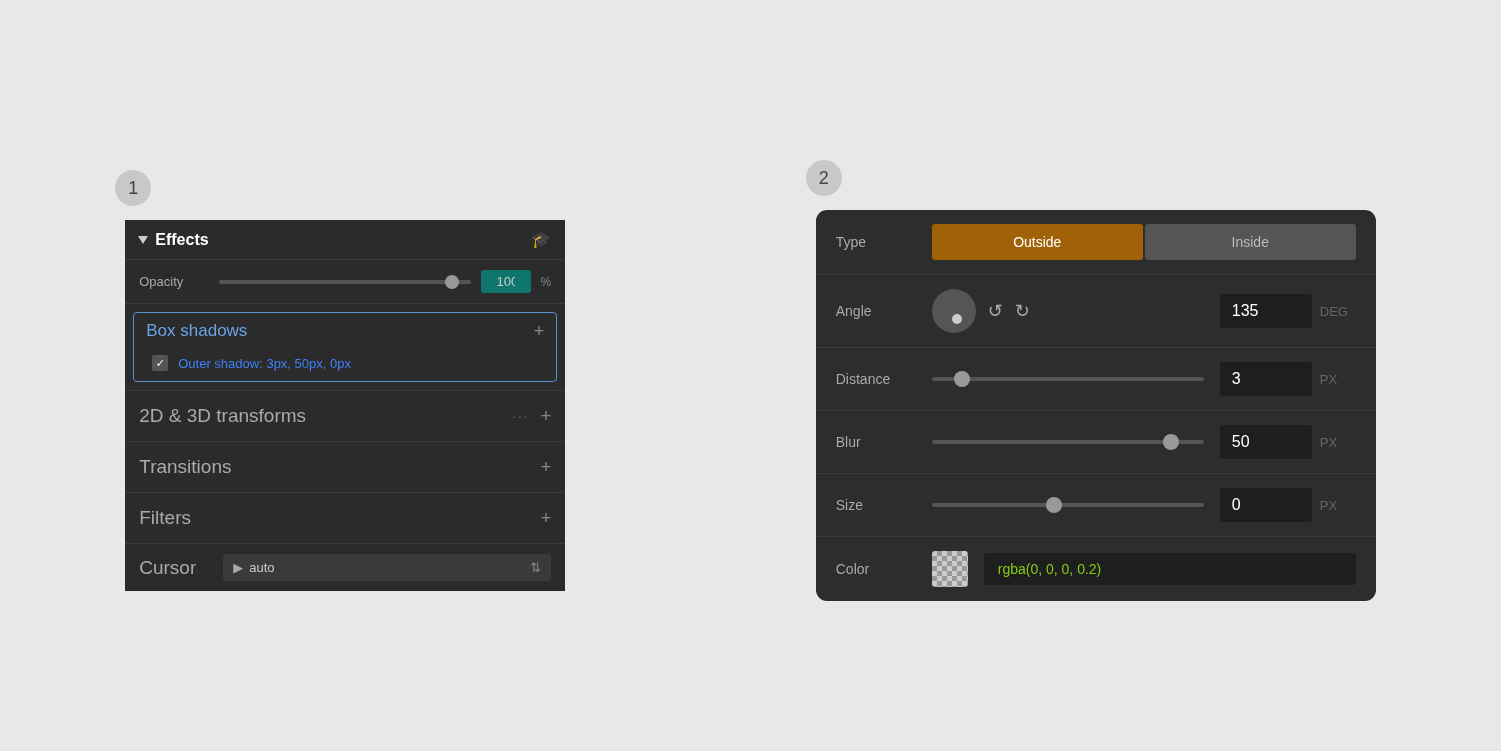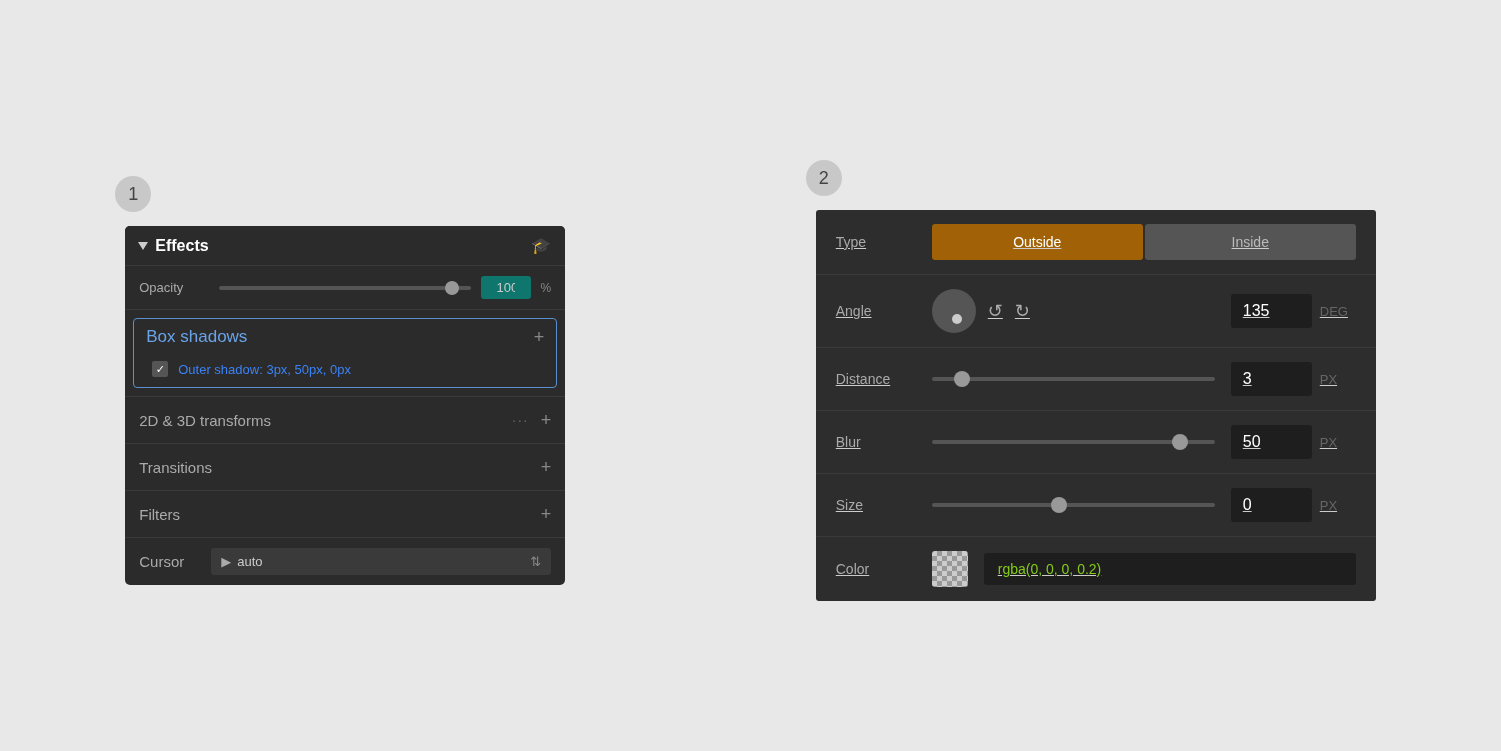--- a/index.html
+++ b/index.html
@@ -40,21 +40,21 @@
 
     .badge-2 {
       top: -50px;
       left: -10px;
     }
 
     
     .panel1 {
       background: #2b2b2b;
       width: 440px;
-      border-radius: 5px;
+      border-radius: 0;
       overflow: hidden;
       color: #ccc;
       font-size: 13px;
     }
 
     .panel1-header {
       display: flex;
       align-items: center;
       justify-content: space-between;
       padding: 10px 14px;
@@ -198,21 +198,21 @@
     .section-row {
       display: flex;
       align-items: center;
       justify-content: space-between;
       padding: 14px 14px;
       border-top: 1px solid #3a3a3a;
     }
 
     .section-label {
       color: #aaa;
-      font-size: 15px;
+      font-size: 19px;
     }
 
     .section-actions {
       display: flex;
       align-items: center;
       gap: 12px;
     }
 
     .dots-icon {
       color: #666;
@@ -239,25 +239,24 @@
       display: flex;
       align-items: center;
       justify-content: space-between;
       font-size: 13px;
     }
 
     
     .panel2 {
       background: #2d2d2d;
       width: 560px;
-      border-radius: 3px;
+      border-radius: 11px;
       overflow: hidden;
       color: #ccc;
       font-size: 13px;
-      text-decoration: underline;
     }
 
     
     .type-row {
       display: flex;
       align-items: center;
       padding: 14px 20px;
       gap: 16px;
       border-bottom: 1px solid #3a3a3a;
     }
@@ -350,21 +349,21 @@
       gap: 8px;
     }
 
     .num-input {
       background: #1e1e1e;
       border: none;
       color: #fff;
       font-size: 16px;
       padding: 8px 12px;
       border-radius: 3px;
-      width: 81px;
+      width: 92px;
       text-align: left;
     }
 
     .unit-text {
       color: #666;
       font-size: 13px;
       min-width: 36px;
     }
 
     

